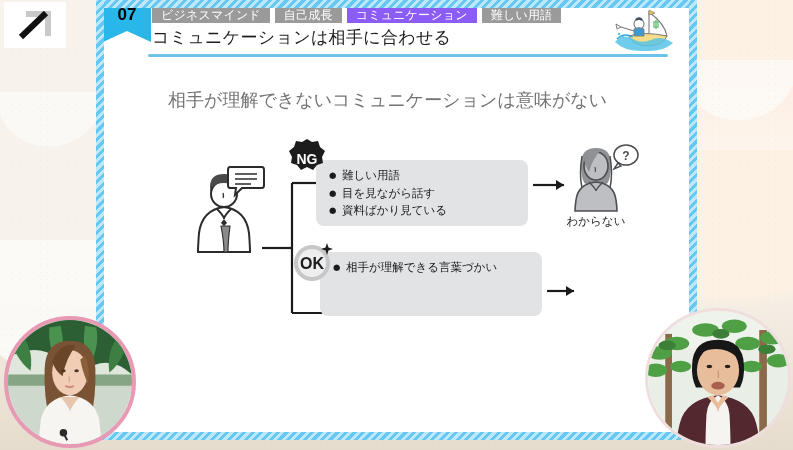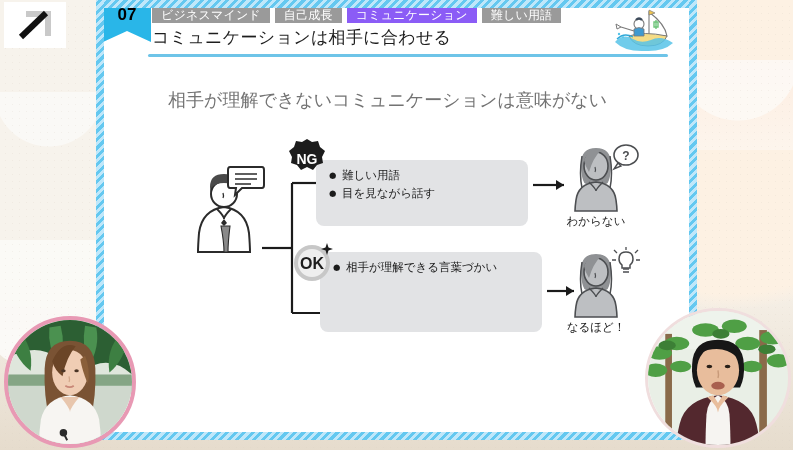--- a/index.html
+++ b/index.html
@@ -129,21 +129,21 @@
   .stamp { position:absolute; z-index:6; }
   #ng-stamp { left:190px; top:138px; width:42px; height:42px; }
   #ok-stamp { left:194px; top:238px; width:46px; height:46px; }
 
   
   .gbox {
     position:absolute; background:#e2e3e5; border-radius:8px; z-index:4;
     padding:7px 12px 7px 26px;
   }
   #ng-box { left:220px; top:160px; width:212px; height:66px; }
-  #ok-box { left:224px; top:252px; width:222px; height:80px; }
+  #ok-box { left:224px; top:252px; width:222px; height:64px; }
   .gbox ul { list-style:none; }
   .gbox li {
     font-size:11.5px; color:#1b1b1b; line-height:17.5px;
     white-space:nowrap; position:relative;
     font-family:"DejaVu Sans", sans-serif;
   }
   .gbox li::before {
     content:"\25CF"; position:absolute; left:-13px; top:0;
     font-size:8.5px; color:#1b1b1b;
   }
@@ -271,20 +271,21 @@
     <circle cx="22" cy="25" r="18" fill="#c7c7c7"></circle>
     <circle cx="22" cy="25" r="14" fill="#eeeeee"></circle>
     <text x="22" y="31" text-anchor="middle" fill="#1c1c1c" font-family="Liberation Sans, sans-serif" font-size="16" font-weight="bold">OK</text>
     <path d="M37 5 l1.5 4.5 l4.5 1.5 l-4.5 1.5 l-1.5 4.5 l-1.5 -4.5 l-4.5 -1.5 l4.5 -1.5 z" fill="#1c1c1c"></path>
   </svg>
 
   <div class="gbox" id="ng-box">
     <ul>
       <li>難しい用語</li>
       <li>目を見ながら話す</li>
+      <li>資料ばかり見ている</li>
     </ul>
   </div>
 
   <div class="gbox" id="ok-box">
     <ul>
       <li>相手が理解できる言葉づかい</li>
     </ul>
   </div>
 
   <div class="reaction" id="reaction-top">
@@ -298,37 +299,20 @@
       <path d="M41 42 q7 7 7 9 q0 -2 7 -9" fill="none" stroke="#4c4e51" stroke-width="1.4"></path>
       <g>
         <ellipse cx="78" cy="15" rx="12" ry="10" fill="#fff" stroke="#4c4e51" stroke-width="1.6"></ellipse>
         <path d="M70 23 l-4 6 l7 -3 z" fill="#fff" stroke="#4c4e51" stroke-width="1.4"></path>
         <text x="78" y="20" text-anchor="middle" fill="#4c4e51" font-family="Liberation Sans, sans-serif" font-size="12" font-weight="bold">?</text>
       </g>
     </svg>
     <div class="cap">わからない</div>
   </div>
 
-  <div class="reaction" id="reaction-bot">
-    <svg class="fig" viewBox="0 0 96 72">
-      <path d="M48 8 q-15 0 -15 16 q0 10 2 16 q1 6 13 6 q12 0 13 -6 q2 -6 2 -16 q0 -16 -15 -16 z" fill="#8f9194"></path>
-      <ellipse cx="48" cy="26" rx="12" ry="14" fill="#bdbfc2" stroke="#4c4e51" stroke-width="1.6"></ellipse>
-      <path d="M36 20 q6 -14 17 -10 q-8 8 -12 22 q-4 -6 -5 -12 z" fill="#8f9194"></path>
-      <path d="M47 27 q1 3 0 5" stroke="#4c4e51" stroke-width="1.2" fill="none"></path>
-      <path d="M34 16 q-3 18 0 32 M62 16 q3 18 0 32" stroke="#4c4e51" stroke-width="1.5" fill="none"></path>
-      <path d="M48 42 q-18 2 -20 18 q-1 7 -1 11 l42 0 q0 -4 -1 -11 q-2 -16 -20 -18 z" fill="#bdbfc2" stroke="#4c4e51" stroke-width="1.6"></path>
-      <path d="M41 42 q7 7 7 9 q0 -2 7 -9" fill="none" stroke="#4c4e51" stroke-width="1.4"></path>
-      <g>
-        <path d="M78 6 q-7 0 -7 7 q0 4 3 6 l0 3 l8 0 l0 -3 q3 -2 3 -6 q0 -7 -7 -7 z" fill="#fff" stroke="#4c4e51" stroke-width="1.5"></path>
-        <path d="M75 23 l6 0 M75 26 l6 0" stroke="#4c4e51" stroke-width="1.4"></path>
-        <path d="M78 0 l0 -0 M66 4 l3 3 M90 4 l-3 3 M64 14 l4 0 M92 14 l-4 0 M78 1 l0 3" stroke="#4c4e51" stroke-width="1.3"></path>
-      </g>
-    </svg>
-    <div class="cap">なるほど！</div>
-  </div>
 </div>
 
 <div id="logo">
   <svg viewBox="0 0 40 34" width="40" height="34">
     <path d="M11 6 L33 6 L33 28" stroke="#c9c9c9" stroke-width="6" fill="none"></path>
     <path d="M6 29 L31 5" stroke="#111111" stroke-width="6" fill="none"></path>
   </svg>
 </div>
 
 <div class="cam" id="cam-left">

